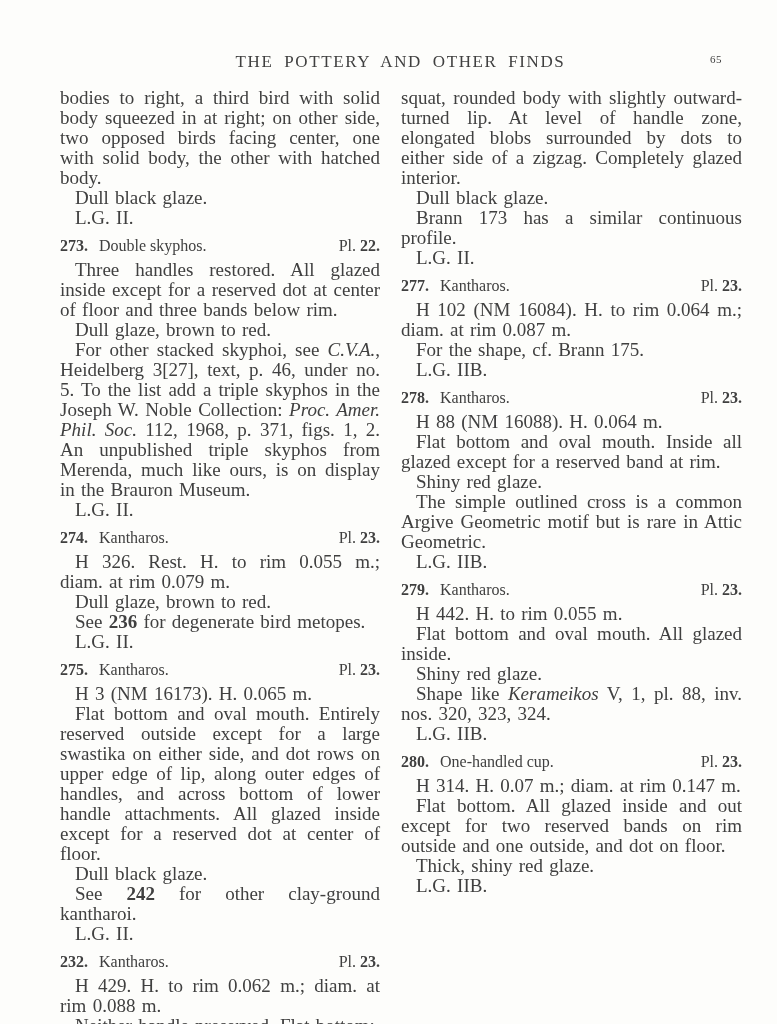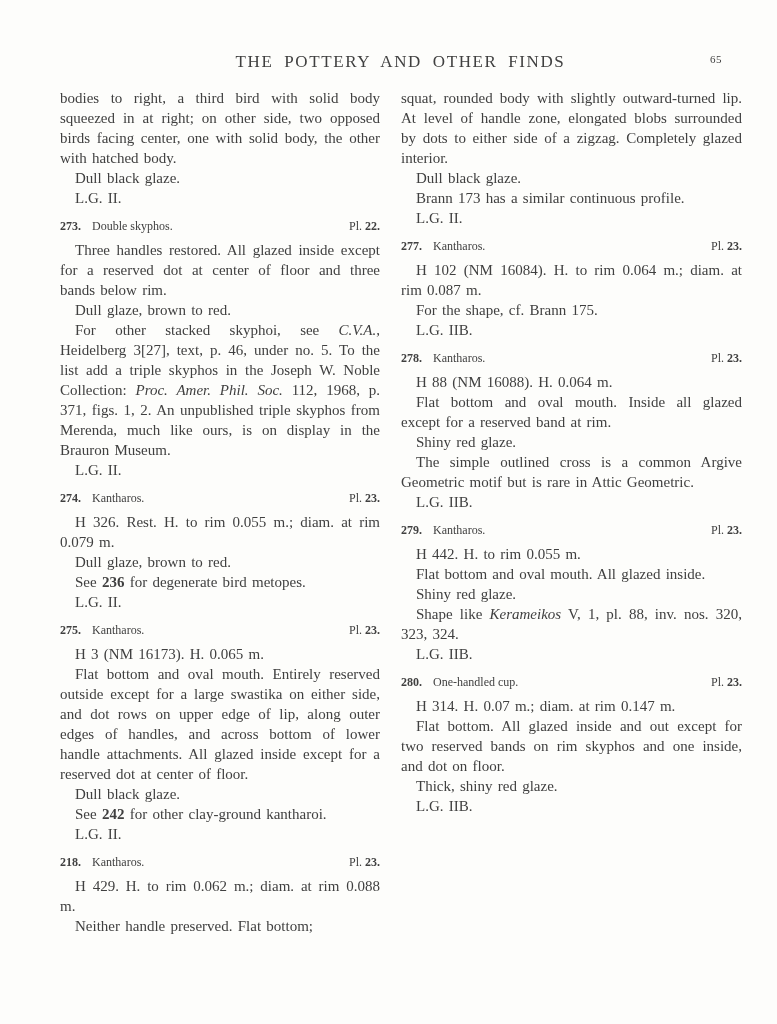--- a/index.html
+++ b/index.html
@@ -33,32 +33,32 @@
     gap:21px;
   }
   .col { flex:0 0 auto; }
   .col-left  { width:320px; }
   .col-right { width:341px; }
   .entry { margin-top:8px; }
   .entry:first-child { margin-top:0; }
   .entry-head {
     display:flex;
     align-items:baseline;
-    font-size:12px;
+    font-size:16px;
     line-height:20px;
     margin-bottom:4px;
     text-align:right;
   }
   .entry-num { font-weight:bold; margin-right:11px; }
   .entry-name { }
   .entry-plate { margin-left:auto; white-space:nowrap; }
   .entry-plate .pl-num { font-weight:bold; }
   p.para {
     margin:0;
-    font-size:15px;
+    font-size:19px;
     line-height:20px;
     text-align:justify;
     word-spacing:1.5px;
   }
   p.para.ind { text-indent:15px; }
   .italic { font-style:italic; }
   .bold { font-weight:bold; }
 </style>
 </head>
 <body>
@@ -106,21 +106,21 @@
             <span class="entry-plate"><span class="pl-prefix">Pl. </span><span class="pl-num">23.</span></span>
           </div>
           <p class="para ind">H 3 (NM 16173). H. 0.065 m.</p>
           <p class="para ind">Flat bottom and oval mouth. Entirely reserved outside except for a large swastika on either side, and dot rows on upper edge of lip, along outer edges of handles, and across bottom of lower handle attachments. All glazed inside except for a reserved dot at center of floor.</p>
           <p class="para ind">Dull black glaze.</p>
           <p class="para ind">See <span class="bold">242</span> for other clay-ground kantharoi.</p>
           <p class="para ind">L.G. II.</p>
         </section>
         <section class="entry">
           <div class="entry-head">
-            <span class="entry-num">218.</span>
+            <span class="entry-num">232.</span>
             <span class="entry-name">Kantharos.</span>
             <span class="entry-plate"><span class="pl-prefix">Pl. </span><span class="pl-num">23.</span></span>
           </div>
           <p class="para ind">H 429. H. to rim 0.062 m.; diam. at rim 0.088 m.</p>
           <p class="para ind">Neither handle preserved. Flat bottom;</p>
         </section>
       </div>
     <div class="col col-right">
         <section class="entry">
           <p class="para">squat, rounded body with slightly outward-turned lip. At level of handle zone, elongated blobs surrounded by dots to either side of a zigzag. Completely glazed interior.</p>
@@ -162,20 +162,20 @@
           <p class="para ind">Shape like <span class="italic">Kerameikos</span> V, 1, pl. 88, inv. nos. 320, 323, 324.</p>
           <p class="para ind">L.G. IIB.</p>
         </section>
         <section class="entry">
           <div class="entry-head">
             <span class="entry-num">280.</span>
             <span class="entry-name">One-handled cup.</span>
             <span class="entry-plate"><span class="pl-prefix">Pl. </span><span class="pl-num">23.</span></span>
           </div>
           <p class="para ind">H 314. H. 0.07 m.; diam. at rim 0.147 m.</p>
-          <p class="para ind">Flat bottom. All glazed inside and out except for two reserved bands on rim skyphos and one inside, and dot on floor.</p>
+          <p class="para ind">Flat bottom. All glazed inside and out except for two reserved bands on rim outside and one outside, and dot on floor.</p>
           <p class="para ind">Thick, shiny red glaze.</p>
           <p class="para ind">L.G. IIB.</p>
         </section>
       </div>
   </div>
 
 </div>
 
 </body></html>

